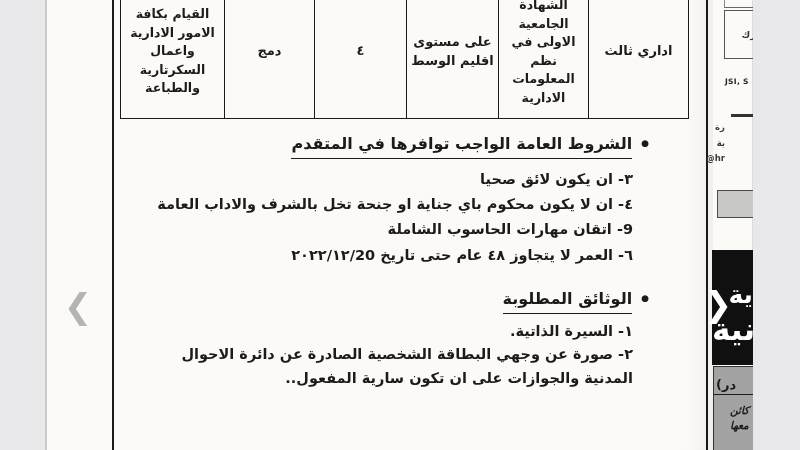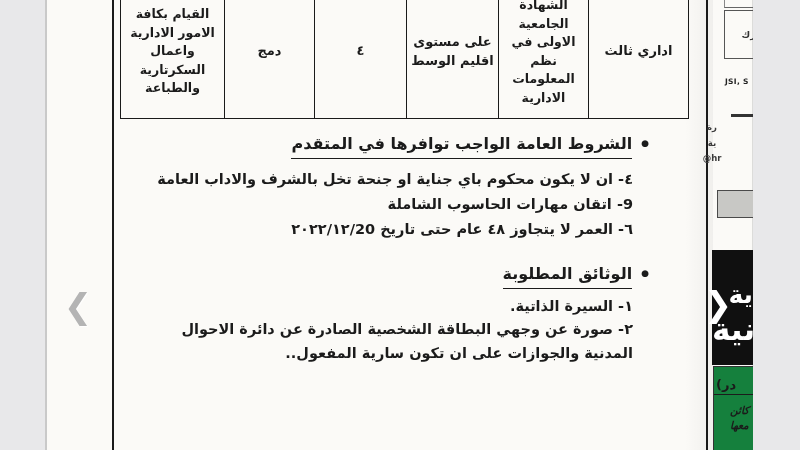--- a/index.html
+++ b/index.html
@@ -60,31 +60,31 @@
   .sb-line1 { position:absolute; left:679px; top:0; width:29px; height:7px;
     border-bottom:1.5px solid #666; border-left:1.5px solid #888; }
   .sb-logo { position:absolute; left:679px; top:10px; width:40px; height:49px;
     border:1.5px solid #555; box-sizing:border-box;
     display:flex; align-items:center; justify-content:flex-start;
     font-size:9.5px; font-weight:bold; color:#333; padding-right:4px; direction:rtl; }
   .sb-code { position:absolute; left:680px; top:77px; width:30px;
     font-size:7.5px; font-weight:bold; color:#222; letter-spacing:0.3px; }
   .sb-divider { position:absolute; left:686px; top:114px; width:24px; height:2.5px; background:#333; }
   .sb-frag { position:absolute; left:654px; width:26px; font-size:8.5px; font-weight:bold;
-    color:#3a3a3a; direction:rtl; text-align:center; }
+    color:#3a3a3a; direction:rtl; text-align:right; }
   .sb-graybox { position:absolute; left:672px; top:190px; width:40px; height:28px;
     background:#c8c8c5; border:1.5px solid #4a4a4a; box-sizing:border-box; }
   .sb-banner { position:absolute; left:667px; top:250px; width:41px; height:115px;
     background:#101010; color:#fff; text-align:right; direction:ltr;
     padding-top:28px; box-sizing:border-box; overflow:hidden; }
   .sb-banner .b1 { font-size:25px; font-weight:bold; line-height:34px; }
   .sb-banner .b2 { font-size:31px; font-weight:bold; line-height:34px; }
   .sb-bottom { position:absolute; left:668px; top:366px; width:40px; height:84px;
     border-left:1.5px solid #333; border-top:1.5px solid #333;
-    background:#15803d; direction:rtl; box-sizing:border-box; }
+    background:#a3a3a3; direction:rtl; box-sizing:border-box; }
   .sb-link { font-size:13px; font-weight:bold; color:#1b1b1b; text-align:left;
     border-bottom:1.6px solid #1b1b1b; padding:10px 2px 2px 2px; }
   .sb-foot { font-size:10.5px; font-weight:bold; color:#1b1b1b; text-align:left;
     line-height:15px; padding:8px 2px 0 16px;font-style:italic; }
 
   
   .nav {
     position:absolute; z-index:5; width:44px; height:56px;
     display:flex; align-items:center; justify-content:center;
     cursor:pointer; background:transparent; border:none; padding:0;
@@ -113,20 +113,21 @@
       <div class="cell small" style="width:103px">القيام بكافة الامور الادارية واعمال السكرتارية والطباعة</div>
     </div>
 
     <div class="content">
 
       <div class="sec-heading">
         <span class="bullet">●</span><span class="htext">الشروط العامة الواجب توافرها في المتقدم</span>
       </div>
 
       <div class="items">
+        <div>٣- ان يكون لائق صحيا</div>
         <div>٤- ان لا يكون محكوم باي جناية او جنحة تخل بالشرف والاداب العامة</div>
         <div>9- اتقان مهارات الحاسوب الشاملة</div>
         <div>٦- العمر لا يتجاوز ٤٨ عام حتى تاريخ ٢٠٢٢/١٢/20</div>
       </div>
 
       <div class="docs">
         <div class="sec-heading">
           <span class="bullet">●</span><span class="htext">الوثائق المطلوبة</span>
         </div>
         <div class="doc-items">

